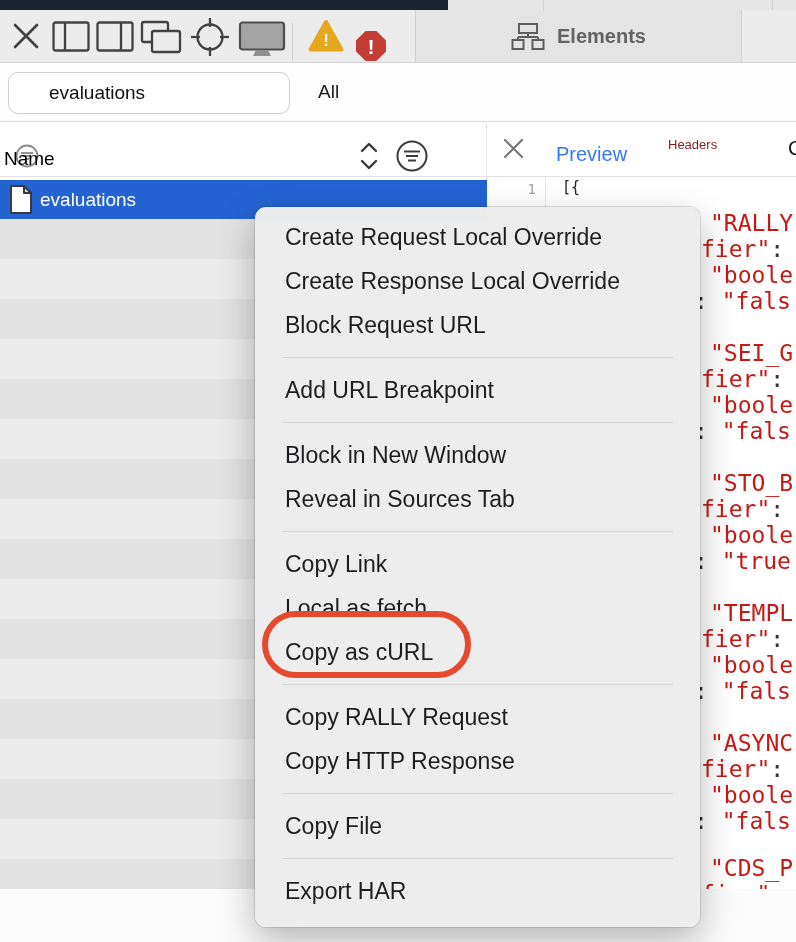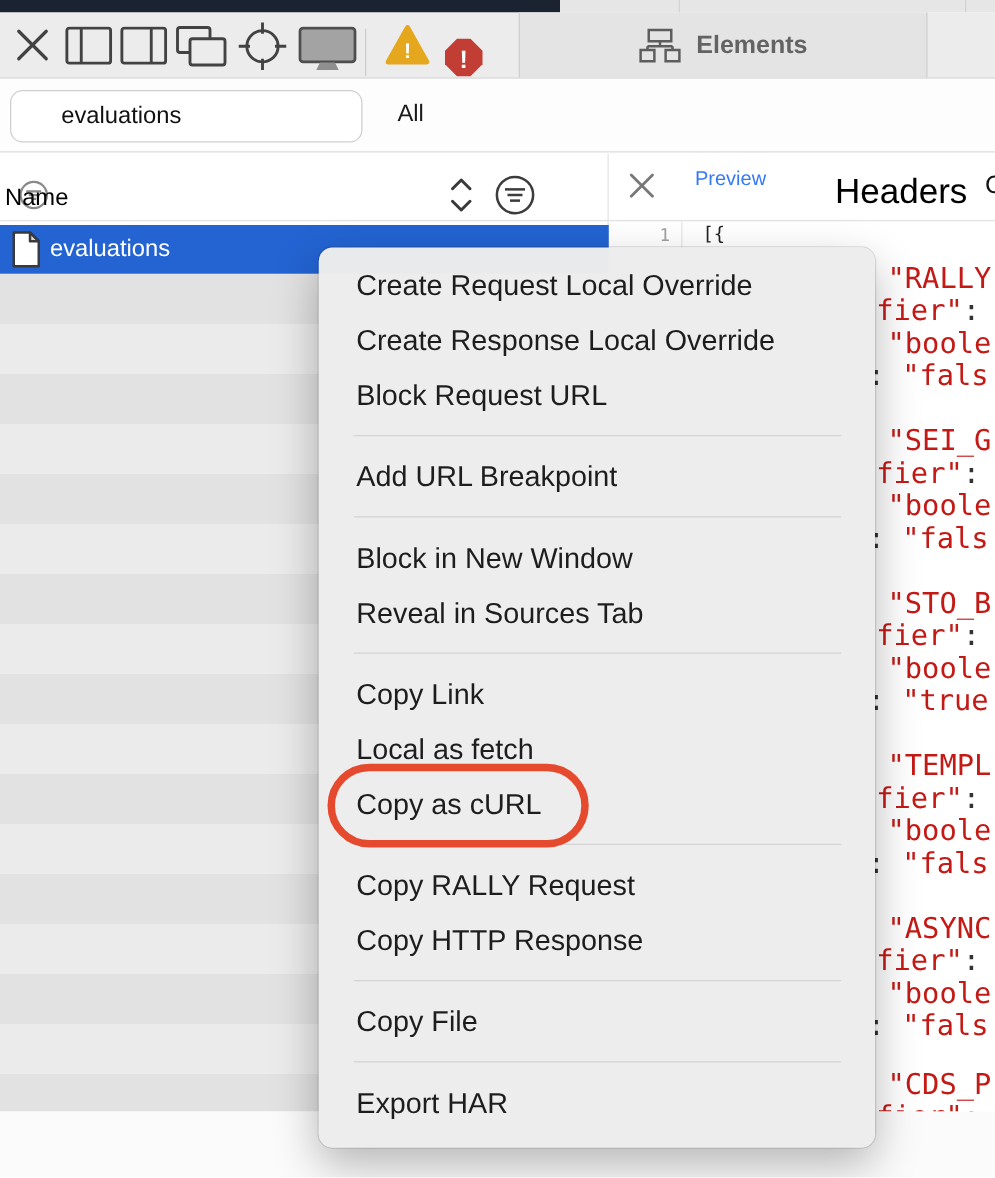--- a/index.html
+++ b/index.html
@@ -37,36 +37,36 @@
   #col-divider { left:486px; top:123px; width:1px; height:766px; background:#e4e4e4; z-index:1; }
   #selected-row { left:0; top:180px; width:487px; height:39px; background:#2364d2; z-index:2; }
   #selected-row-label { left:40px; top:9px; font-size:19px; color:#ffffff; position:absolute; }
   #row-stripes { left:0; top:219px; width:486px; height:670px; z-index:1;
     background:repeating-linear-gradient(180deg,
       #e2e2e3 0px, #e2e2e3 40px, #ebebec 40px, #ebebec 80px); }
   #footer { left:0; top:889px; width:796px; height:53px; background:#fbfbfb; }
 
   
   #details-tabs { left:487px; top:123px; width:309px; height:53px; background:#ffffff; }
-  #tab-preview { left:556px; top:135px; font-size:16px; color:#3478f6; }
-  #tab-headers { left:668px; top:137px; font-size:28px; color:#000000; }
+  #tab-preview { left:556px; top:143px; font-size:20px; color:#3478f6; }
+  #tab-headers { left:668px; top:137px; font-size:13px; color:#7f1d1d; }
   #tab-cookies { left:788px; top:137px; font-size:20px; color:#141414; }
   #gutter-line-number { left:500px; top:181px; width:36px; text-align:right;
     font:14px "DejaVu Sans Mono", monospace; color:#a0a0a0; }
   #gutter-border { left:545px; top:176px; width:1px; height:713px; background:#e6e6e6; z-index:2; }
   #code-first-line { left:562px; top:178px; font:15px "DejaVu Sans Mono", monospace; color:#222; }
 
   
   #json-preview { left:0; top:0; width:796px; height:889px; overflow:hidden; z-index:3; }
   .json-line { position:absolute; white-space:pre; font:23px/26px "DejaVu Sans Mono", monospace; }
   .json-red { color:#c41a16; }
   .json-dark { color:#333333; }
 
   
-  #context-menu { left:255px; top:198px; width:445px; height:720px; z-index:10;
+  #context-menu { left:255px; top:207px; width:445px; height:720px; z-index:10;
     background:rgba(237,237,237,0.98); border-radius:11px; padding:8px 0 14px 0;
     box-shadow:0 0 0 1px rgba(0,0,0,0.12), 0 14px 36px rgba(0,0,0,0.28); }
   .menu-item { height:44px; line-height:44px; padding-left:30px; font-size:23px; color:#1d1d1f; }
   .menu-divider { height:21px; position:relative; }
   .menu-divider::after { content:""; position:absolute; left:28px; right:27px; top:10px; height:1px; background:#d4d4d4; }
 
   
   #annotation-circle { left:262px; top:611px; width:209px; height:67px;
     border:6px solid #e64a2e; border-radius:34px; z-index:20; }
 

